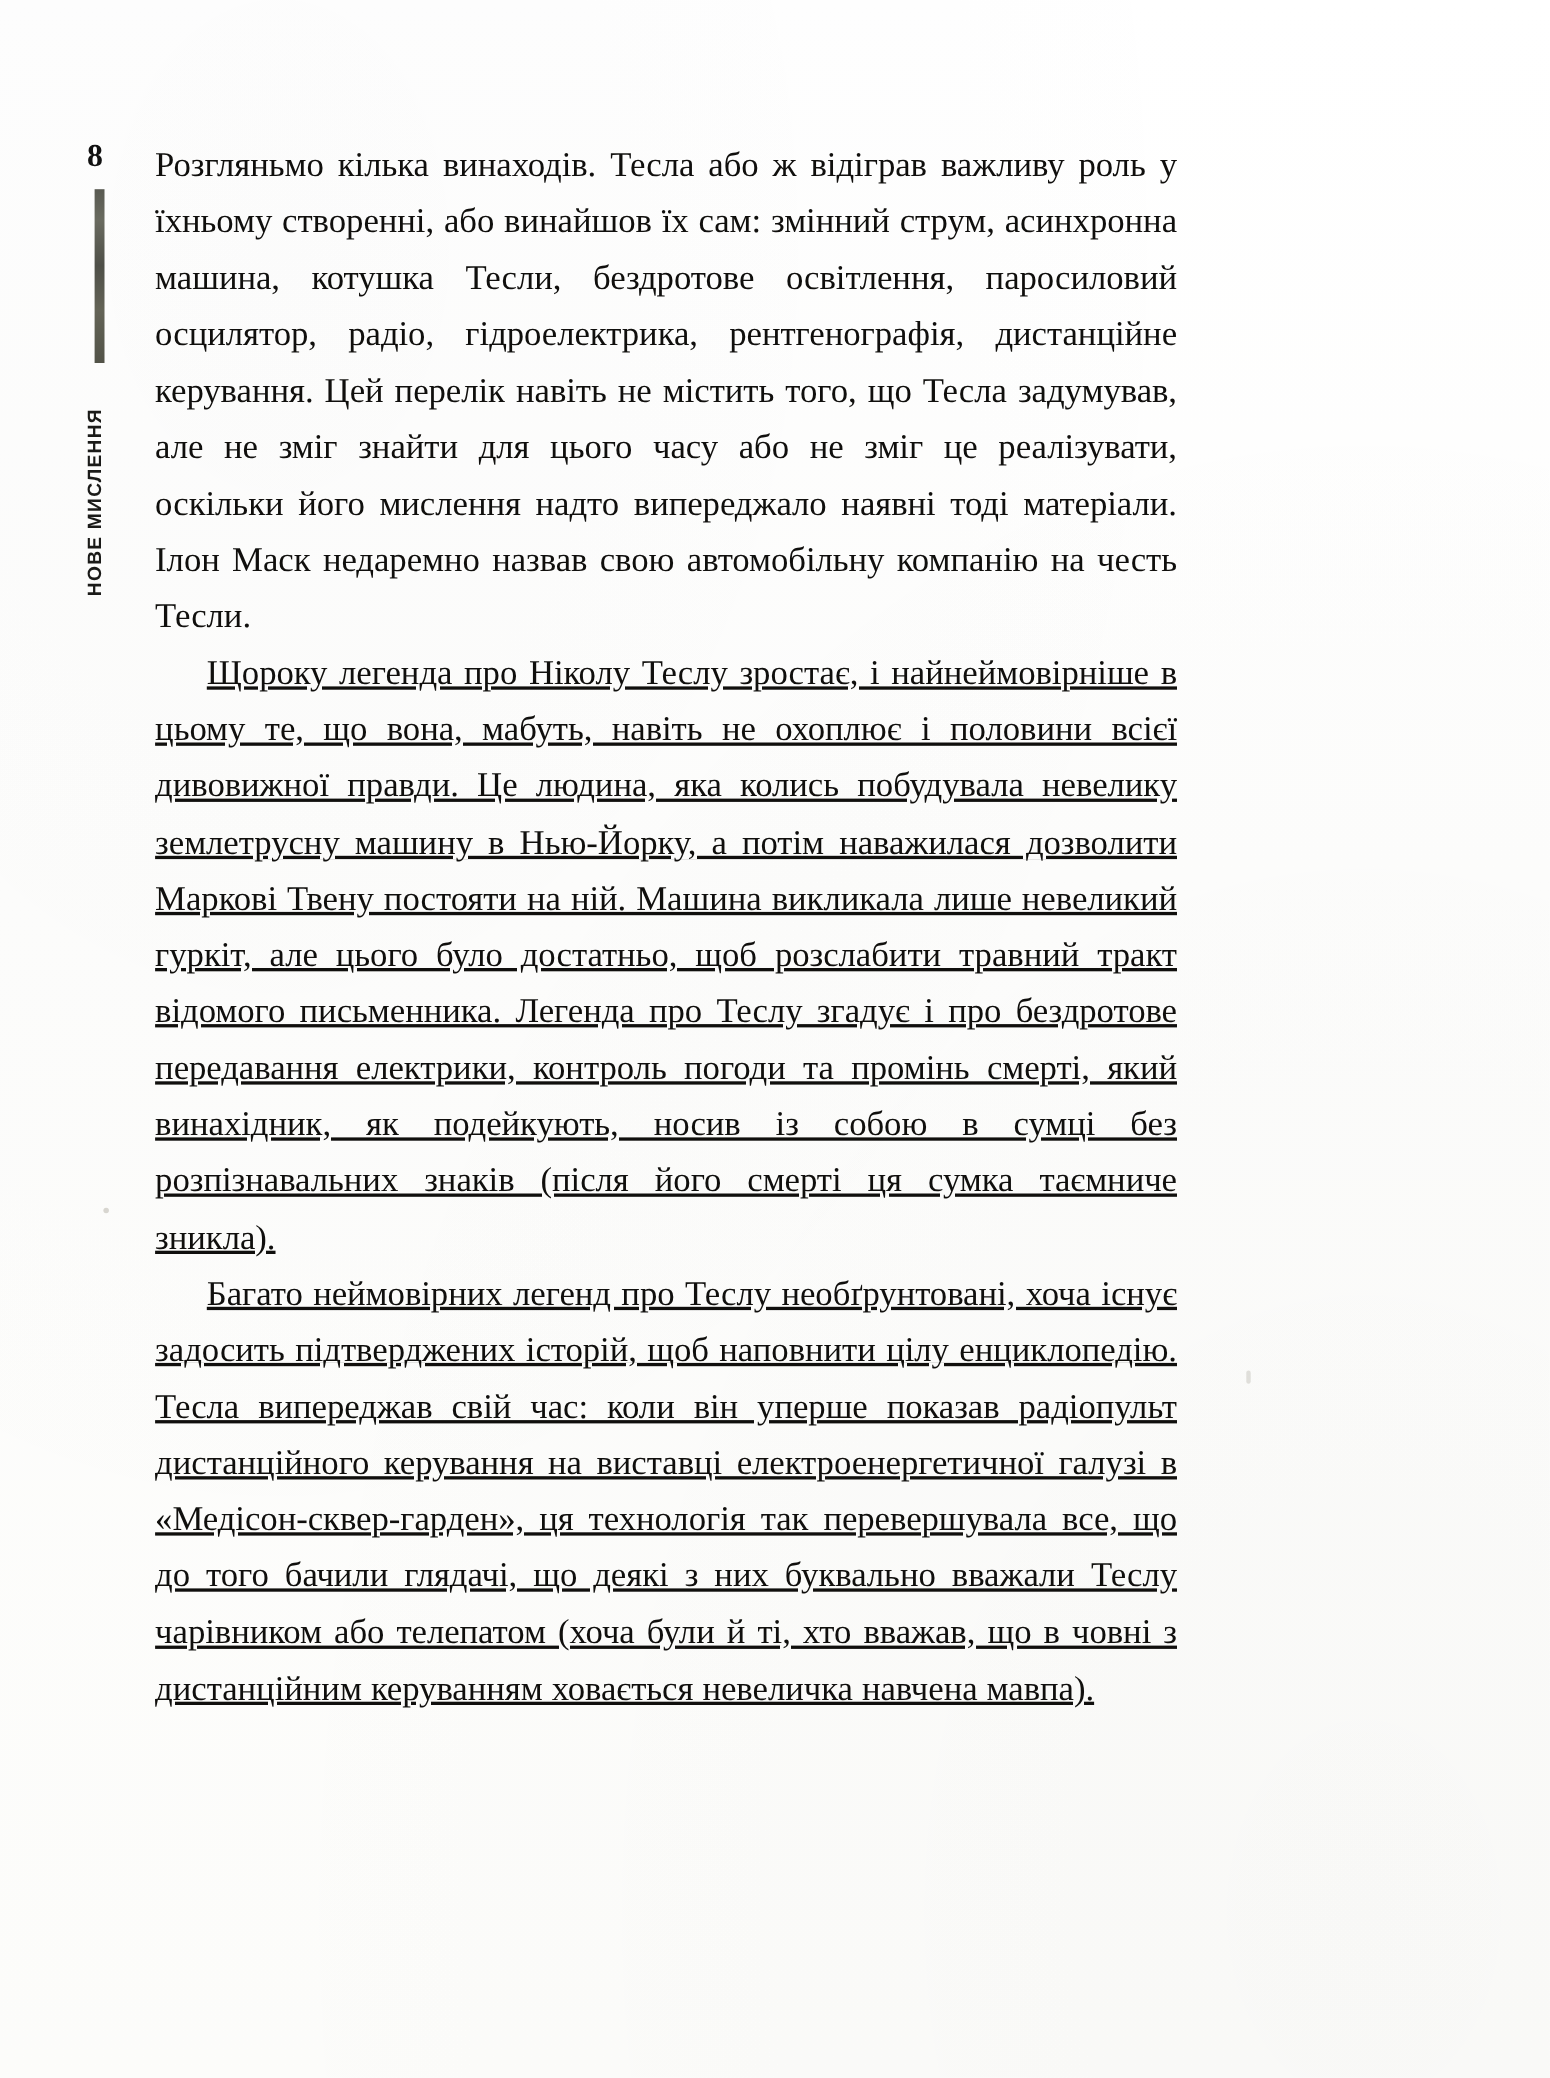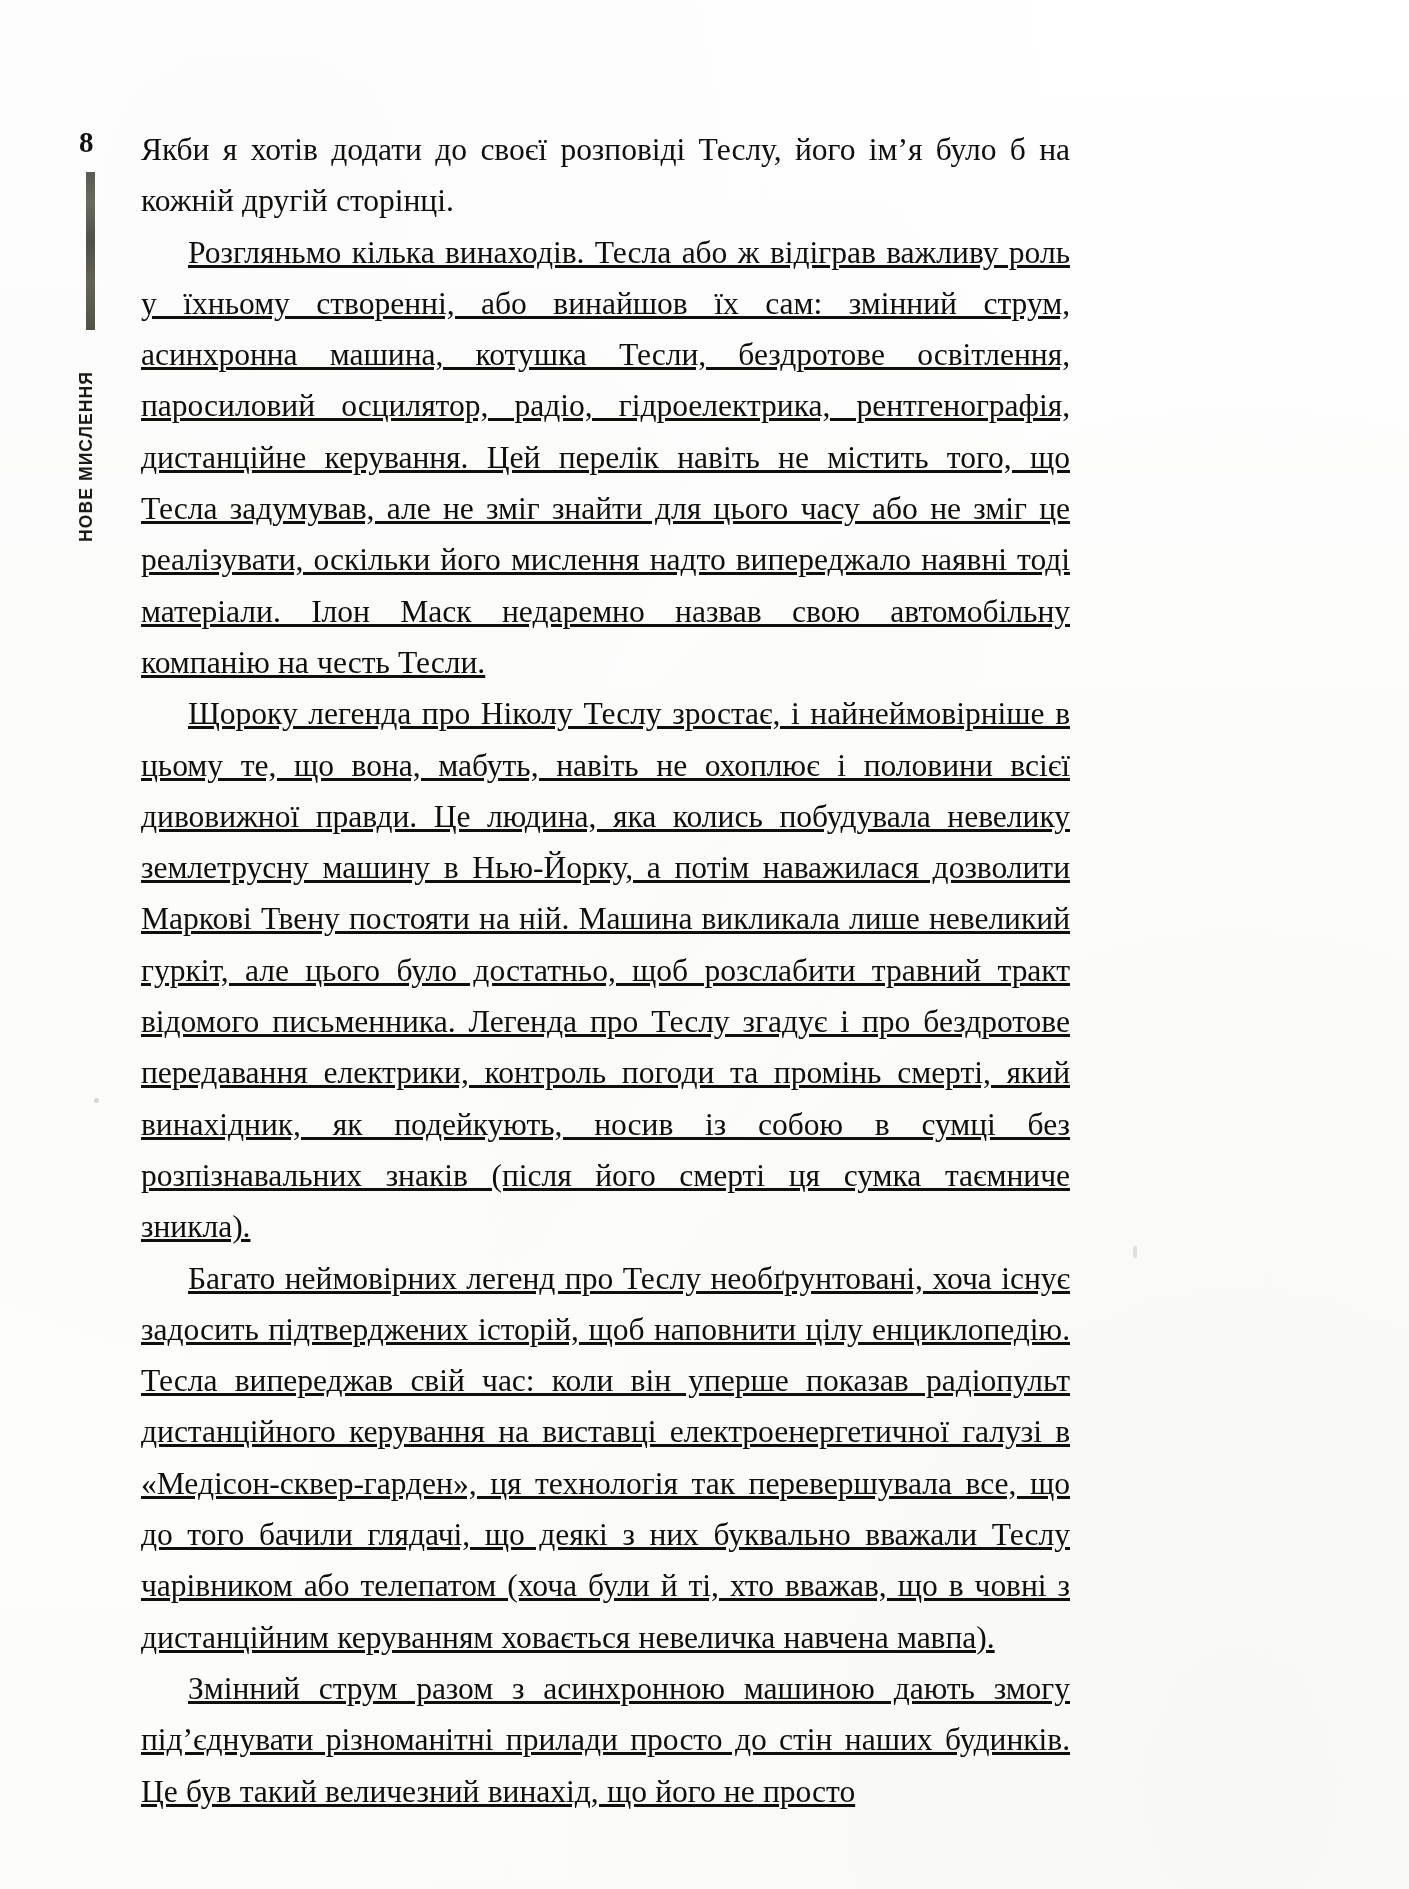--- a/index.html
+++ b/index.html
@@ -115,23 +115,21 @@
 
 <div class="page">
 
   <div class="folio">8</div>
 
   <div class="rule-mark"></div>
 
   <div class="running-head">НОВЕ МИСЛЕННЯ</div>
 
   <div class="text-column">
-    <p class="para">Якби я хотів додати до своєї розповіді Теслу, його ім’я було б на кожній другій сторінці.</p>
     <p class="para">Розгляньмо кілька винаходів. Тесла або ж відіграв важливу роль у їхньому створенні, або винайшов їх сам: змінний струм, асинхронна машина, котушка Тесли, бездротове освітлення, паросиловий осцилятор, радіо, гідроелектрика, рентгенографія, дистанційне керування. Цей перелік навіть не містить того, що Тесла задумував, але не зміг знайти для цього часу або не зміг це реалізувати, оскільки його мислення надто випереджало наявні тоді матеріали. Ілон Маск недаремно назвав свою автомобільну компанію на честь Тесли.</p>
     <p class="para">Щороку легенда про Ніколу Теслу зростає, і найнеймовірніше в цьому те, що вона, мабуть, навіть не охоплює і половини всієї дивовижної правди. Це людина, яка колись побудувала невелику землетрусну машину в Нью-Йорку, а потім наважилася дозволити Маркові Твену постояти на ній. Машина викликала лише невеликий гуркіт, але цього було достатньо, щоб розслабити травний тракт відомого письменника. Легенда про Теслу згадує і про бездротове передавання електрики, контроль погоди та промінь смерті, який винахідник, як подейкують, носив із собою в сумці без розпізнавальних знаків (після його смерті ця сумка таємниче зникла).</p>
     <p class="para">Багато неймовірних легенд про Теслу необґрунтовані, хоча існує задосить підтверджених історій, щоб наповнити цілу енциклопедію. Тесла випереджав свій час: коли він уперше показав радіопульт дистанційного керування на виставці електроенергетичної галузі в «Медісон-сквер-гарден», ця технологія так перевершувала все, що до того бачили глядачі, що деякі з них буквально вважали Теслу чарівником або телепатом (хоча були й ті, хто вважав, що в човні з дистанційним керуванням ховається невеличка навчена мавпа).</p>
-    <p class="para">Змінний струм разом з асинхронною машиною дають змогу під’єднувати різноманітні прилади просто до стін наших будинків. Це був такий величезний винахід, що його не просто</p>
   </div>
 
   <div class="speck s1"></div>
   <div class="speck s2"></div>
 
 </div>
 
 </body></html>

